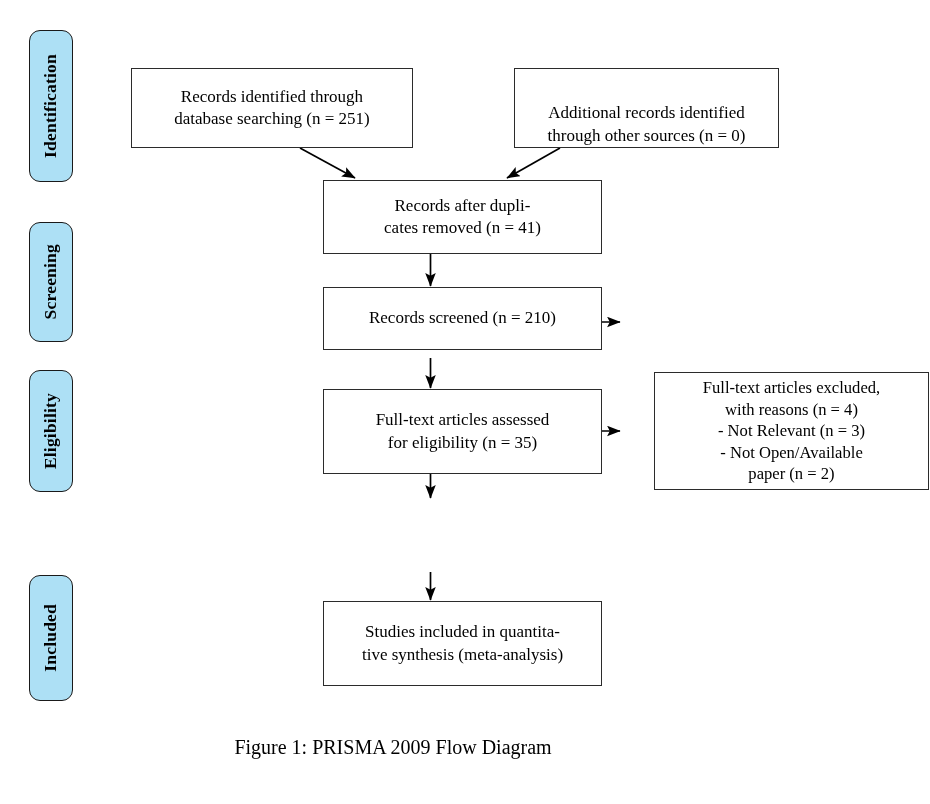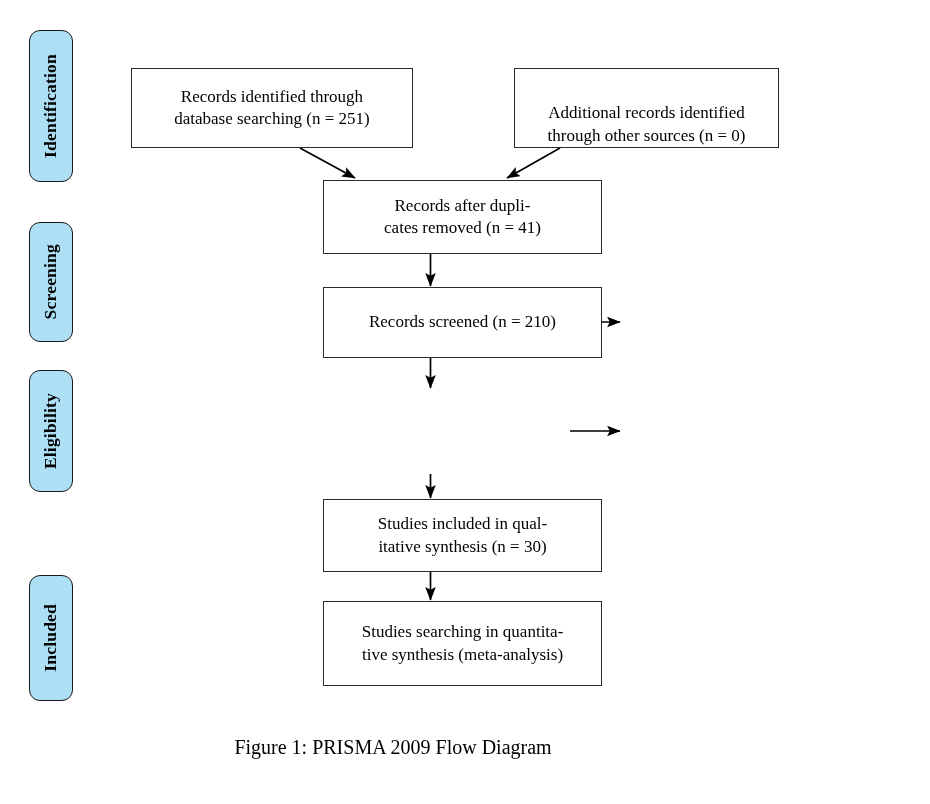--- a/index.html
+++ b/index.html
@@ -134,32 +134,39 @@
   <div class="flow-box" style="left:482px; top:68px; width:265px; height:80px;align-items:flex-end;">
     <span class="box-text">Additional records identified
 through other sources (n = 0)</span>
   </div>
 
   <div class="flow-box" style="left:291px; top:180px; width:279px; height:74px;justify-content:center;">
     <span class="box-text">Records after dupli-
 cates removed (n = 41)</span>
   </div>
 
-  <div class="flow-box" style="left:291px; top:287px; width:279px; height:71px;">
+  <div class="flow-box" style="left:291px; top:287px; width:279px; height:63px;">
     <span class="box-text">Records screened (n = 210)</span>
   </div>
 
 
+  <div class="flow-box" style="left:291px; top:389px; width:279px; height:85px;">
+    <span class="box-text">Full-text articles assessed
+for eligibility (n = 35)</span>
+  </div>
+
+  <div class="flow-box multiline" style="left:622px; top:372px; width:275px; height:118px;">
+    <span class="box-text">Full-text articles excluded,
+with reasons (n = 4)
+- Not Relevant (n = 3)
+- Not Open/Available
+paper (n = 2)</span>
+  </div>
 
 
-  <div class="flow-box" style="left:291px; top:499px; width:279px; height:73px;">
-    <span class="box-text">Studies included in qual-
-itative synthesis (n = 30)</span>
-  </div>
-
   <div class="flow-box" style="left:291px; top:601px; width:279px; height:85px;">
-    <span class="box-text">Studies searching in quantita-
+    <span class="box-text">Studies included in quantita-
 tive synthesis (meta-analysis)</span>
   </div>
 
   <div id="caption">Figure 1:  PRISMA 2009 Flow Diagram</div>
 
 </div>
 
 </body></html>

